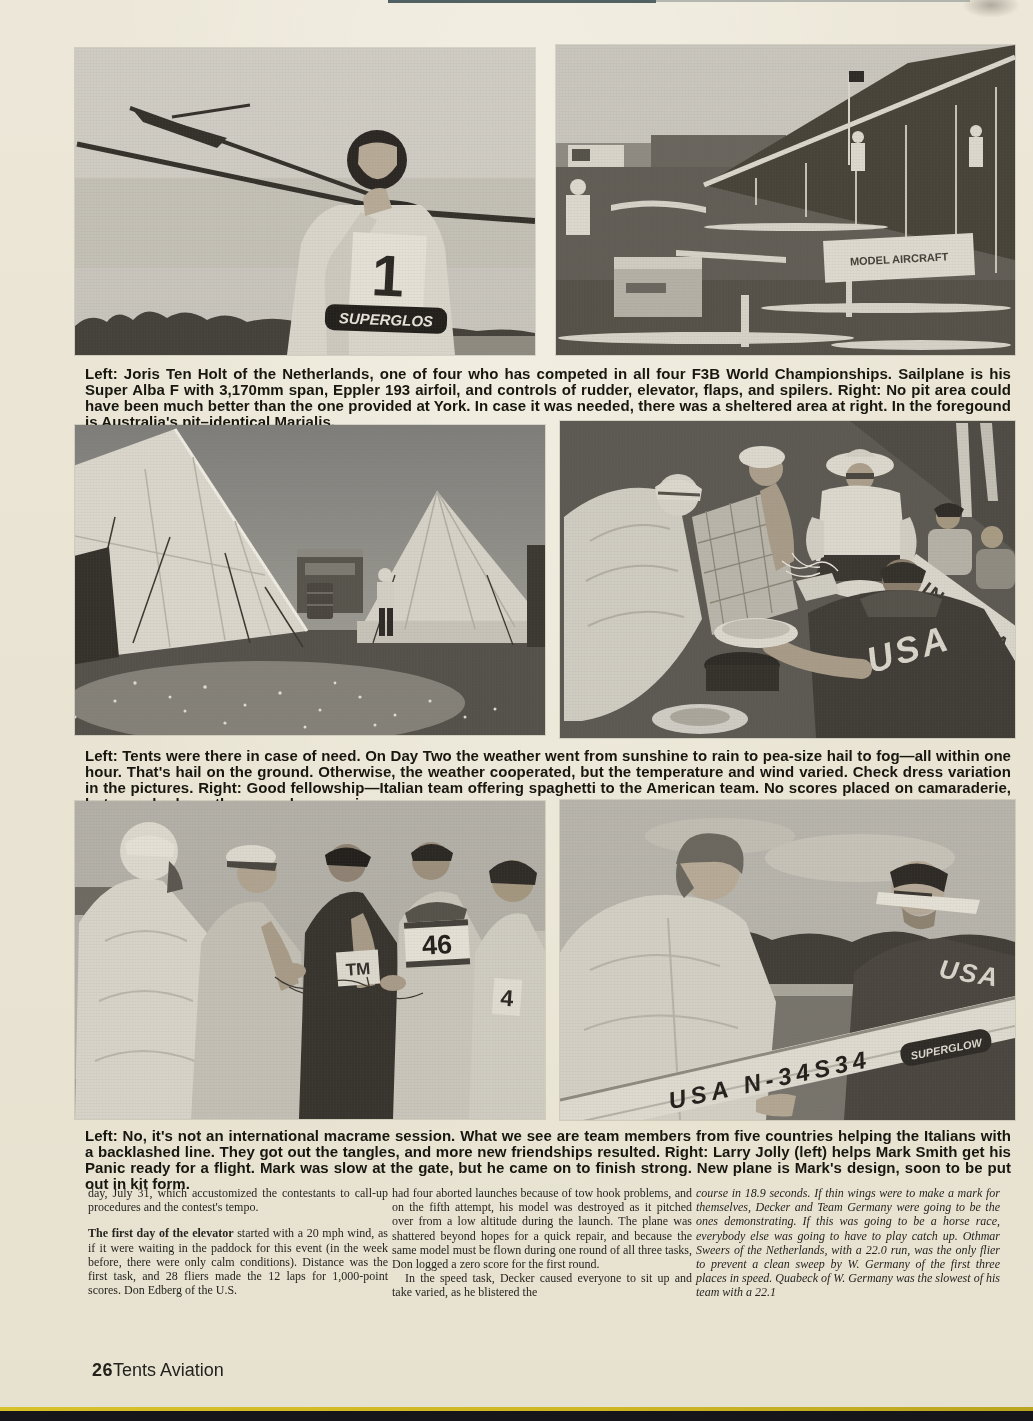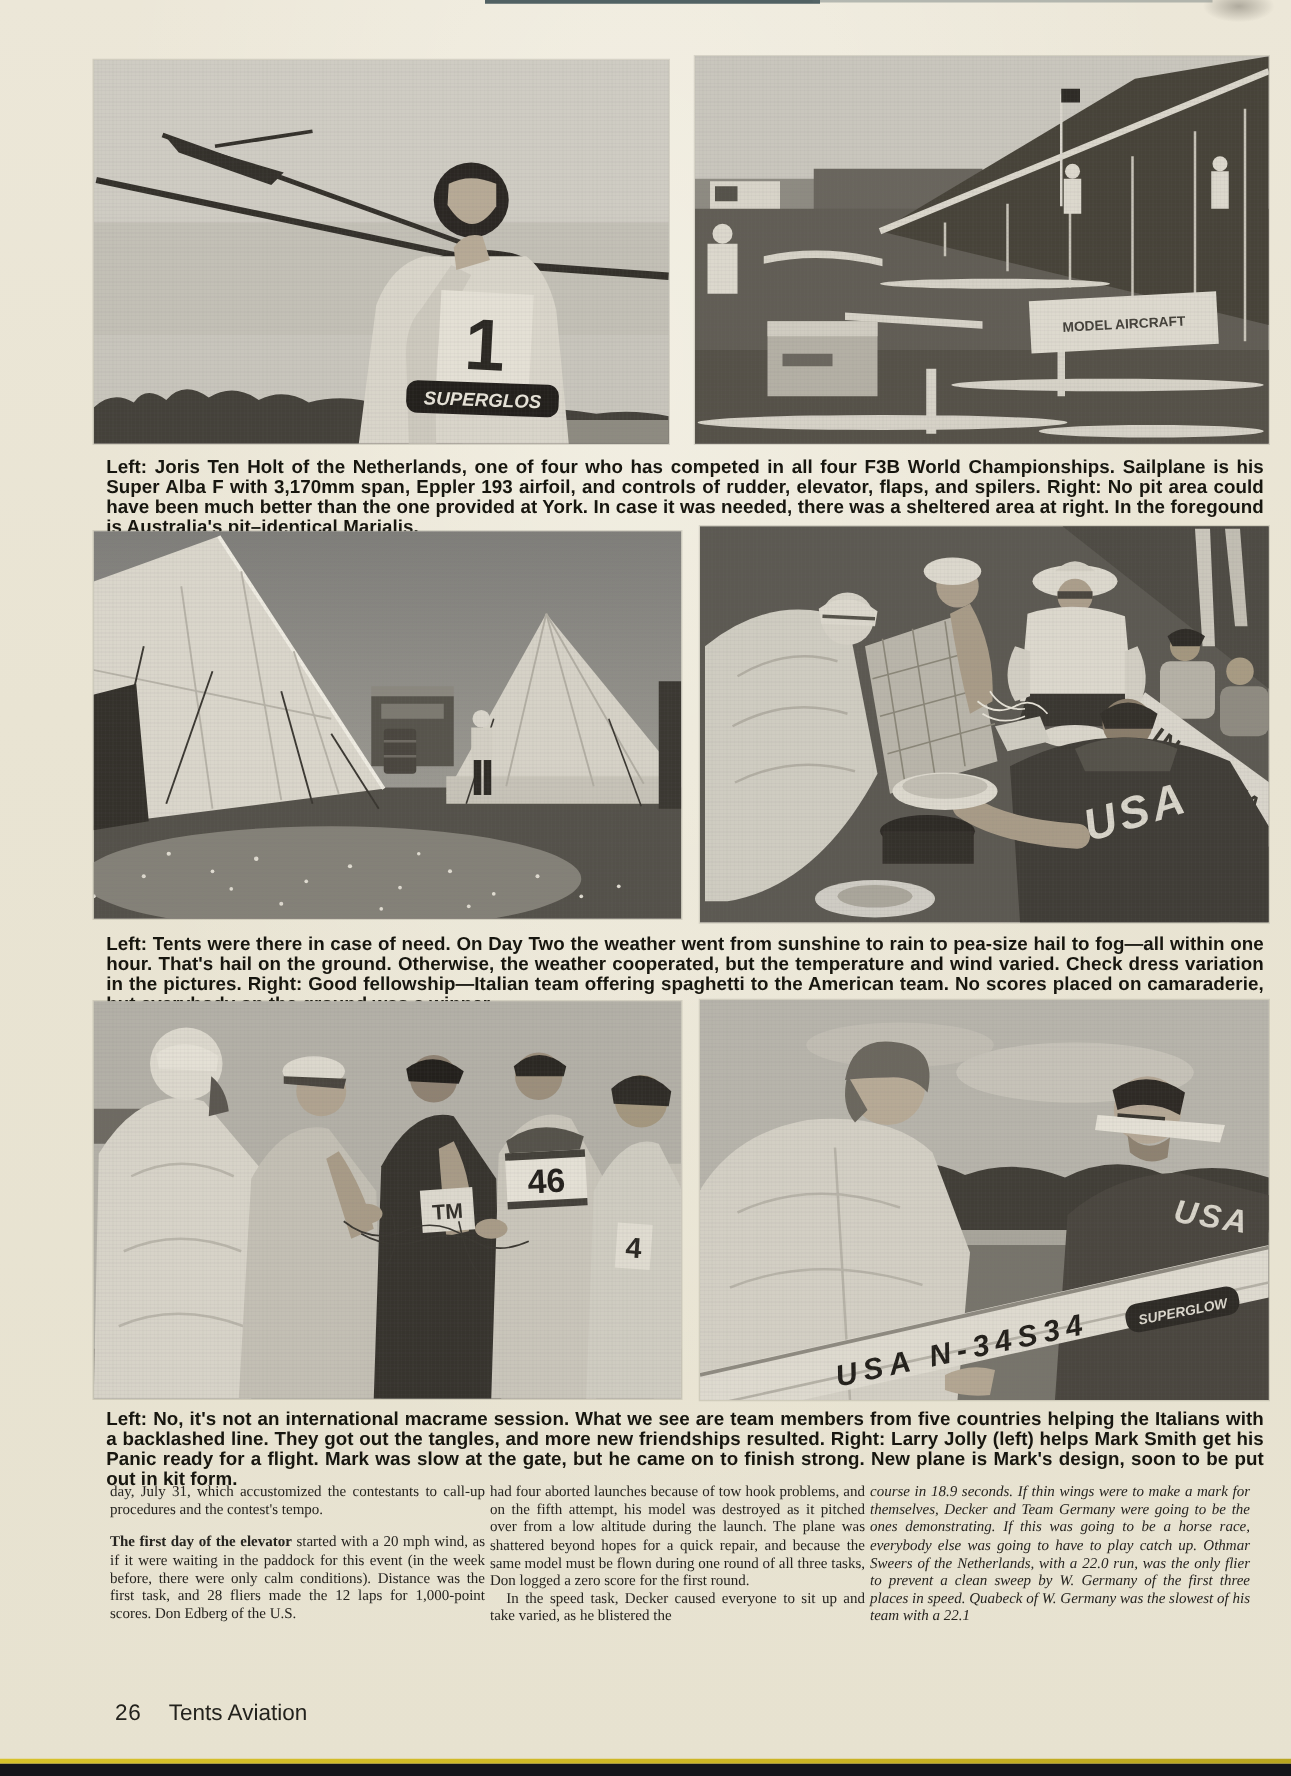--- a/index.html
+++ b/index.html
@@ -46,21 +46,21 @@
   .article{position:absolute;left:88px;top:1186px;width:928px;display:flex;gap:4px;
     font-family:"Liberation Serif",serif;font-size:12px;line-height:14.2px;color:#262420;}
   .article .col{width:300px;text-align:justify;}
   .article .col3{width:304px;font-style:italic;}
   .article p{margin:0;}
   .article p + p{margin-top:12px;}
   .article p.indent{margin-top:0;text-indent:13px;}
   .article b{font-weight:700;}
 
   .footer{position:absolute;left:92px;top:1360px;font-size:18px;color:#23221d;}
-  .footer .pagenum{font-weight:400;margin-right:22px;letter-spacing:.5px;}
+  .footer .pagenum{font-weight:700;letter-spacing:.5px;}
 
   text{font-family:"Liberation Sans",sans-serif;}
 </style>
 </head>
 <body>
 
 <div class="page">
 
   <div class="edge-top-line"></div>
   <div class="edge-top-line2"></div>

